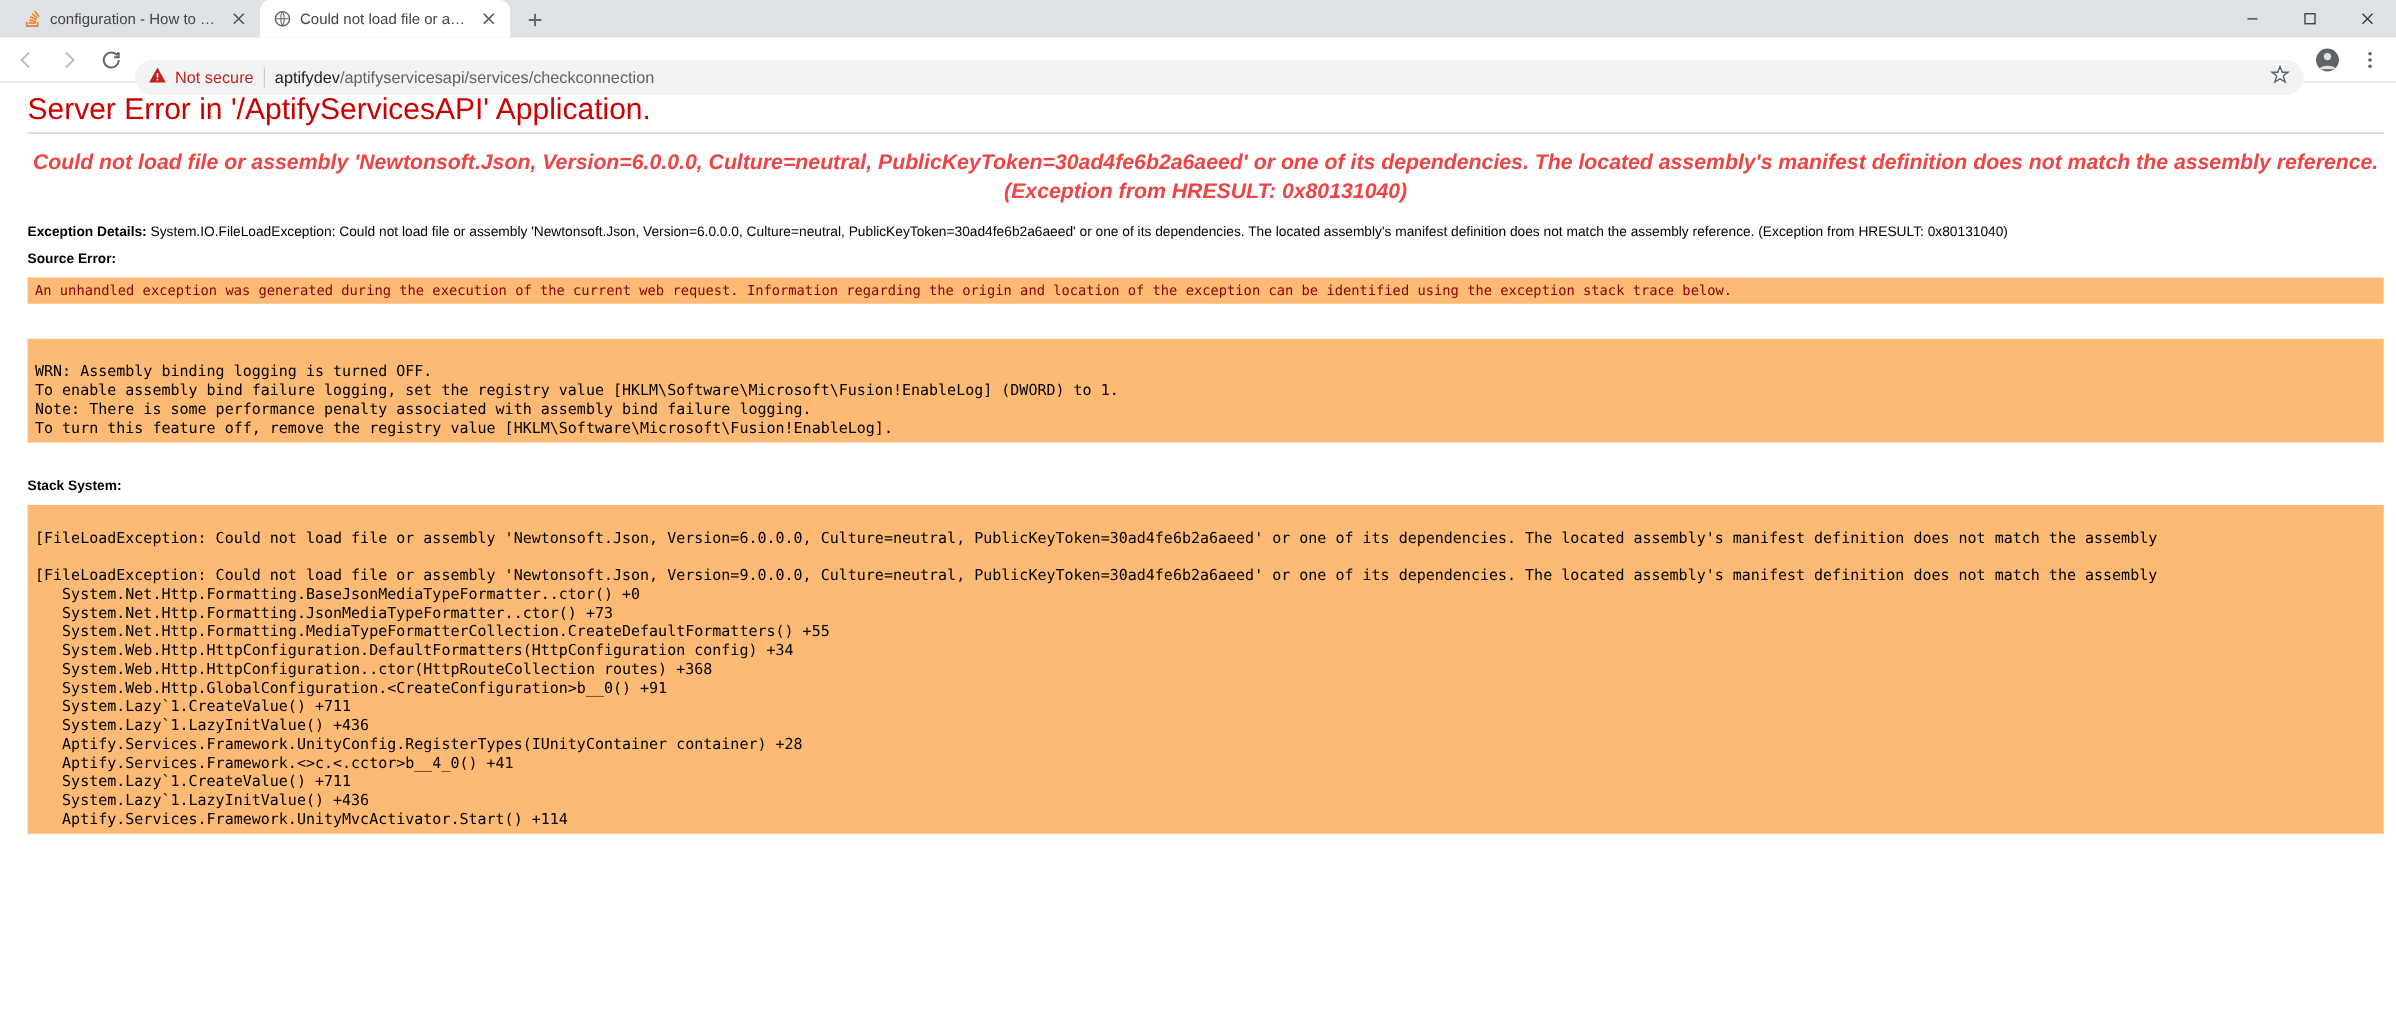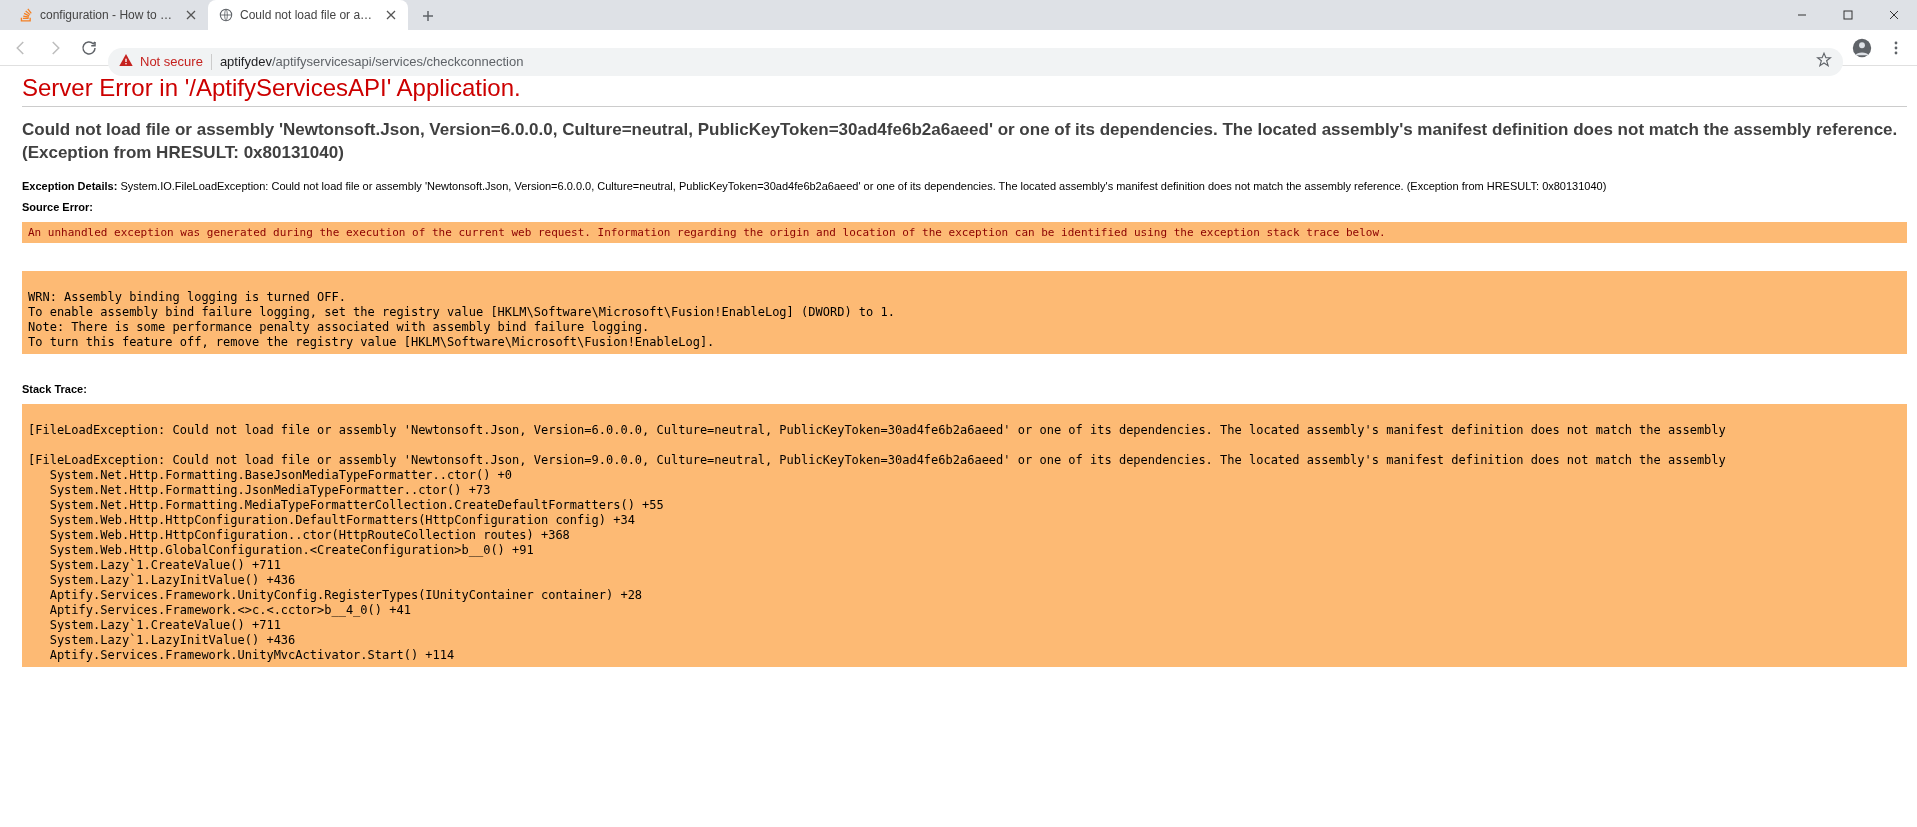--- a/index.html
+++ b/index.html
@@ -94,25 +94,27 @@
     color: #cc0000;
     font-weight: 400;
     font-size: 24px;
     margin: 10px 0 4px 0;
   }
   hr.err-hr {
     border:none; border-top:1px solid #ccc; margin:2px 0 12px 0;
   }
   h2.err-sub {
     font-family: "Trebuchet MS", Verdana, sans-serif;
-    color: #404040;
+    color: #ef4444;
+    font-style: italic;
     font-weight: 700;
     font-size: 17px;
     margin: 8px 0 14px 0;
     line-height:1.35;
+    text-align:center;
   }
   .err-row {
     font-size: 11px;
     color:#000;
     margin: 6px 0;
     line-height:1.4;
     font-family: Arial, Verdana, sans-serif;
   }
   .err-row b { font-family: Arial, Verdana, sans-serif; font-size:11px;}
   .code-box {
@@ -262,21 +264,21 @@
     <div class="code-box small-red">An unhandled exception was generated during the execution of the current web request. Information regarding the origin and location of the exception can be identified using the exception stack trace below.</div>
 
     <div class="code-box">
 WRN: Assembly binding logging is turned OFF.
 To enable assembly bind failure logging, set the registry value [HKLM\Software\Microsoft\Fusion!EnableLog] (DWORD) to 1.
 Note: There is some performance penalty associated with assembly bind failure logging.
 To turn this feature off, remove the registry value [HKLM\Software\Microsoft\Fusion!EnableLog].
 </div>
 
     <div class="err-row">
-      <b>Stack Trace:</b>
+      <b>Stack System:</b>
     </div>
     <div class="code-box">
 [FileLoadException: Could not load file or assembly 'Newtonsoft.Json, Version=6.0.0.0, Culture=neutral, PublicKeyToken=30ad4fe6b2a6aeed' or one of its dependencies. The located assembly's manifest definition does not match the assembly 
 
 [FileLoadException: Could not load file or assembly 'Newtonsoft.Json, Version=9.0.0.0, Culture=neutral, PublicKeyToken=30ad4fe6b2a6aeed' or one of its dependencies. The located assembly's manifest definition does not match the assembly 
    System.Net.Http.Formatting.BaseJsonMediaTypeFormatter..ctor() +0
    System.Net.Http.Formatting.JsonMediaTypeFormatter..ctor() +73
    System.Net.Http.Formatting.MediaTypeFormatterCollection.CreateDefaultFormatters() +55
    System.Web.Http.HttpConfiguration.DefaultFormatters(HttpConfiguration config) +34
    System.Web.Http.HttpConfiguration..ctor(HttpRouteCollection routes) +368

